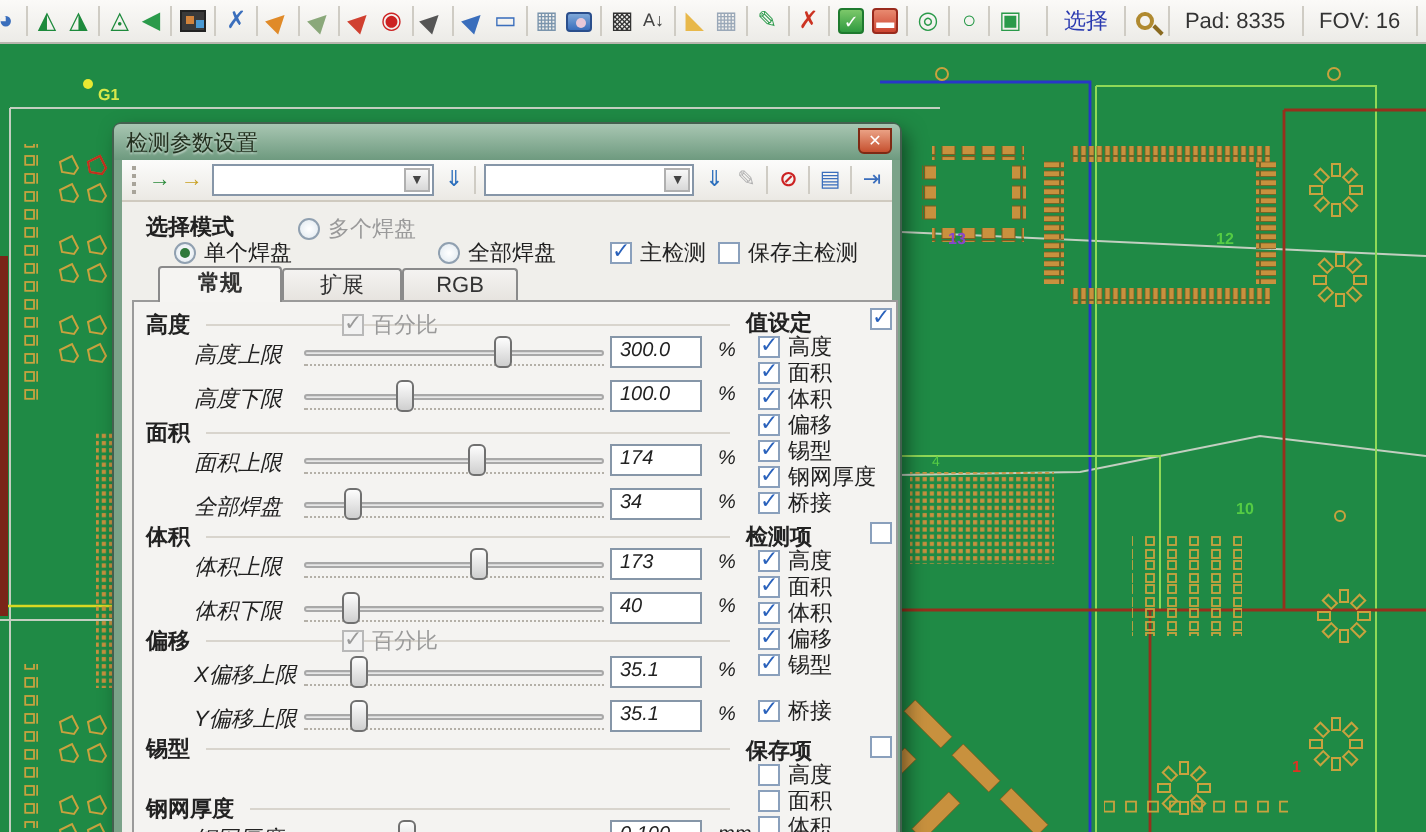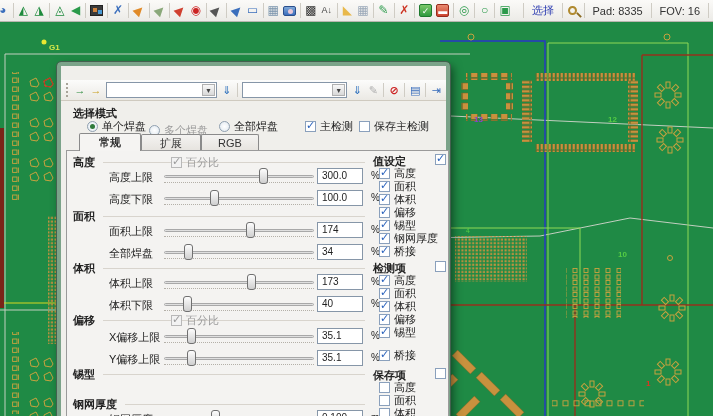--- a/index.html
+++ b/index.html
@@ -60,21 +60,21 @@
 
   .tab{position:absolute;top:68px;height:28px;font-size:11px;text-align:center;line-height:16px;color:#333;
        border:1px solid #8a8a8a;border-bottom:none;border-radius:2px 2px 0 0;background:linear-gradient(#f4f3f1,#dcd8d1);}
   .tab.active{background:#f5f4f2;height:18px;top:67px;z-index:3;font-weight:bold;}
 
   .panel{position:absolute;left:5px;top:84px;width:383px;height:276px;background:#f4f3f1;border:1px solid #9a9a9a;z-index:2;}
 
   .ghead{position:absolute;left:6px;width:292px;display:flex;align-items:center;font-size:11px;font-weight:bold;color:#222;}
   .gline{flex:1;height:1px;background:#d8d4cd;margin-left:8px;}
   .pct{position:absolute;left:104px;display:flex;align-items:center;font-size:11px;color:#9a9a9a;}
-  .prow{position:absolute;left:12px;width:383px;height:20px;}
+  .prow{position:absolute;left:0;width:383px;height:20px;font-style:italic;}
   .plabel{position:absolute;left:30px;top:3px;font-size:11px;color:#222;}
   .slider{position:absolute;left:85px;top:0;width:150px;height:20px;}
   .track{position:absolute;left:0;top:8px;width:150px;height:3px;background:linear-gradient(#cfcfcf,#efefef);border:1px solid #a8a8a8;border-radius:2px;}
   .ticks{position:absolute;left:0;top:15px;width:150px;border-bottom:1px dotted #b4b0a8;}
   .thumb{position:absolute;top:1px;width:9px;height:16px;margin-left:-4px;border:1px solid #707070;border-radius:3px;
          background:linear-gradient(#fdfdfd,#cfcfcf);}
   .vbox{position:absolute;left:238px;top:1px;width:46px;height:16px;background:#fff;border:1px solid #8696a8;
         font-size:10px;line-height:14px;padding-left:4px;color:#222;}
   .unit{position:absolute;left:292px;top:3px;font-size:10px;color:#222;}
 
@@ -269,20 +269,24 @@
     <circle cx="44" cy="20" r="2.5" fill="#e8e832"></circle>
     <text x="49" y="28" font-size="8" font-weight="bold" fill="#d8e84a">G1</text>
     <text x="474" y="100" font-size="8" font-weight="bold" fill="#8844cc">13</text>
     <text x="608" y="100" font-size="8" font-weight="bold" fill="#55cc44">12</text>
     <text x="618" y="235" font-size="8" font-weight="bold" fill="#55cc44">10</text>
     <text x="646" y="364" font-size="8" font-weight="bold" fill="#dd3322">1</text>
     <text x="466" y="211" font-size="7" fill="#55cc44">4</text>
   </svg>
 
   <div class="dialog">
+    <div class="titlebar">
+      <span class="title">检测参数设置</span>
+      <span class="closebtn">✕</span>
+    </div>
 
     <div class="dtoolbar">
       <span class="grip"></span>
       <span class="dico" style="color: rgb(42, 138, 58);">→</span>
       <span class="dico" style="color: rgb(200, 160, 32);">→</span>
       <span class="dcombo" style="width:118px"><span></span><span class="arr">▼</span></span>
       <span class="dico" style="color: rgb(42, 110, 188);">⇓</span>
       <span class="dsep"></span>
       <span class="dcombo" style="width:112px"><span></span><span class="arr">▼</span></span>
       <span class="dico" style="color: rgb(42, 110, 188);">⇓</span>
@@ -293,21 +297,21 @@
       <span class="dico" style="color: rgb(58, 110, 188);">▤</span>
       <span class="dsep"></span>
       <span class="dico" style="color: rgb(58, 110, 188);">⇥</span>
     </div>
 
     <div class="modetitle">选择模式</div>
     <div class="radio sel" style="left:26px;top:53px">
         <span class="rdot"></span>
         <span>单个焊盘</span>
       </div>
-    <div class="radio dis" style="left:88px;top:57px">
+    <div class="radio dis" style="left:88px;top:41px">
         <span class="rdot"></span>
         <span>多个焊盘</span>
       </div>
     <div class="radio" style="left:158px;top:53px">
         <span class="rdot"></span>
         <span>全部焊盘</span>
       </div>
     <div class="mcheck" style="left:244px;top:53px">
         <span class="chk on"></span>
         <span>主检测</span>

